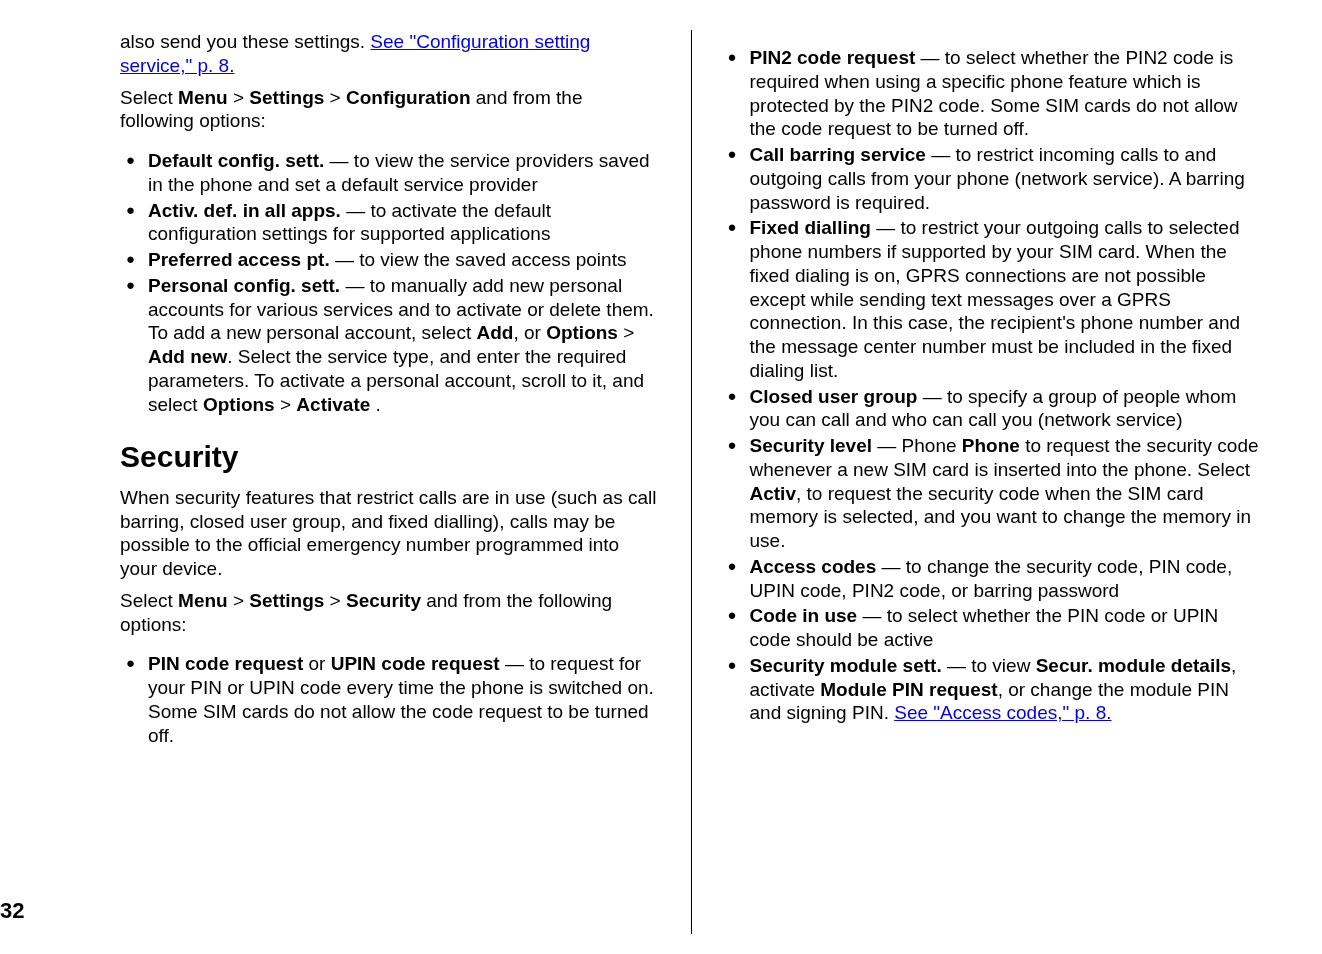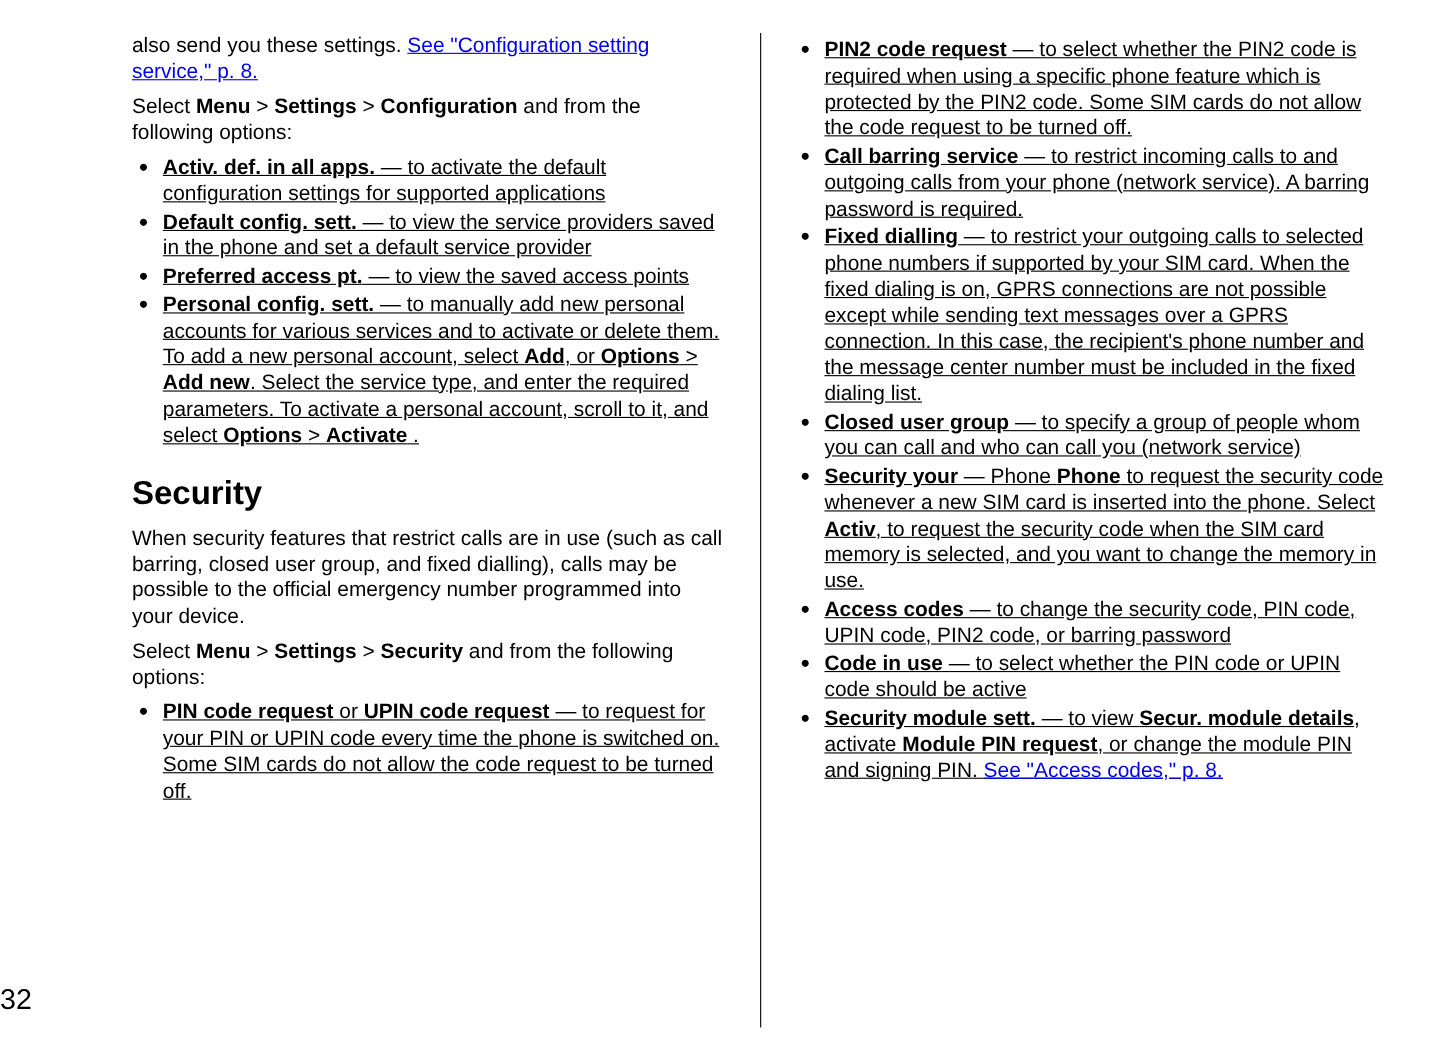--- a/index.html
+++ b/index.html
@@ -33,22 +33,21 @@
     padding-right: 20px;
   }
   .link {
     color: #0000ee;
     text-decoration: underline;
   }
   p { margin: 0 0 8px 0; }
   ul {
     list-style: none;
     padding: 0;
-    margin: 4px 0 10px 0;
-    text-decoration: underline;
+    margin: 16px 0 10px 0;
   }
   ul li {
     position: relative;
     padding-left: 28px;
     margin-bottom: 2px;
   }
   ul li::before {
     content: "●";
     position: absolute;
     left: 6px;
@@ -57,42 +56,42 @@
   }
   h2 {
     font-size: 30px;
     font-weight: bold;
     margin: 22px 0 10px 0;
   }
   .page-number {
     position: absolute;
     left: -40px;
     bottom: 10px;
-    font-size: 26px;
-    font-weight: normal;
+    font-size: 22px;
+    font-weight: bold;
   }
 </style>
 </head>
 <body>
 
 <div class="page-wrap">
   <div class="page-number">32</div>
 
   <div class="column left-col">
     <p>
       <span>also send you these settings. </span><a href="#" class="link">See "Configuration setting service," p. 8.</a>
     </p>
 
     <p>
       <span>Select </span><b>Menu</b><span> &gt; </span><b>Settings</b><span> &gt; </span><b>Configuration</b><span> and from the following options:</span>
     </p>
 
     <ul>
+      <li><b>Default config. sett.</b><span>  — to view the service providers saved in the phone and set a default service provider</span></li>
       <li><b>Activ. def. in all apps.</b><span>  — to activate the default configuration settings for supported applications</span></li>
-      <li><b>Default config. sett.</b><span>  — to view the service providers saved in the phone and set a default service provider</span></li>
       <li><b>Preferred access pt.</b><span>  — to view the saved access points</span></li>
       <li>
         <b>Personal config. sett.</b><span>  — to manually add new personal accounts for various services and to activate or delete them. To add a new personal account, select </span><b>Add</b><span>, or </span><b>Options</b><span> &gt; </span><b>Add new</b><span>. Select the service type, and enter the required parameters. To activate a personal account, scroll to it, and select </span><b>Options</b><span> &gt; </span><b>Activate</b><span> .</span>
       </li>
     </ul>
 
     <h2>Security</h2>
 
     <p>When security features that restrict calls are in use (such as call barring, closed user group, and fixed dialling), calls may be possible to the official emergency number programmed into your device.</p>
 
@@ -107,21 +106,21 @@
     </ul>
   </div>
 
   <div class="column right-col">
     <ul>
       <li><b>PIN2 code request</b><span>  — to select whether the PIN2 code is required when using a specific phone feature which is protected by the PIN2 code. Some SIM cards do not allow the code request to be turned off.</span></li>
       <li><b>Call barring service</b><span>  — to restrict incoming calls to and outgoing calls from your phone (network service). A barring password is required.</span></li>
       <li><b>Fixed dialling</b><span>  — to restrict your outgoing calls to selected phone numbers if supported by your SIM card. When the fixed dialing is on, GPRS connections are not possible except while sending text messages over a GPRS connection. In this case, the recipient's phone number and the message center number must be included in the fixed dialing list.</span></li>
       <li><b>Closed user group</b><span>  — to specify a group of people whom you can call and who can call you (network service)</span></li>
       <li>
-        <b>Security your</b><span>  — Phone </span><b>Phone</b><span> to request the security code whenever a new SIM card is inserted into the phone. Select </span><b>Activ</b><span>, to request the security code when the SIM card memory is selected, and you want to change the memory in use.</span>
+        <b>Security level</b><span>  — Phone </span><b>Phone</b><span> to request the security code whenever a new SIM card is inserted into the phone. Select </span><b>Activ</b><span>, to request the security code when the SIM card memory is selected, and you want to change the memory in use.</span>
       </li>
       <li><b>Access codes</b><span>  — to change the security code, PIN code, UPIN code, PIN2 code, or barring password</span></li>
       <li><b>Code in use</b><span>  — to select whether the PIN code or UPIN code should be active</span></li>
       <li>
         <b>Security module sett.</b><span>  — to view </span><b>Secur. module details</b><span>, activate </span><b>Module PIN request</b><span>, or change the module PIN and signing PIN. </span><a href="#" class="link">See "Access codes," p. 8.</a>
       </li>
     </ul>
   </div>
 </div>
 

